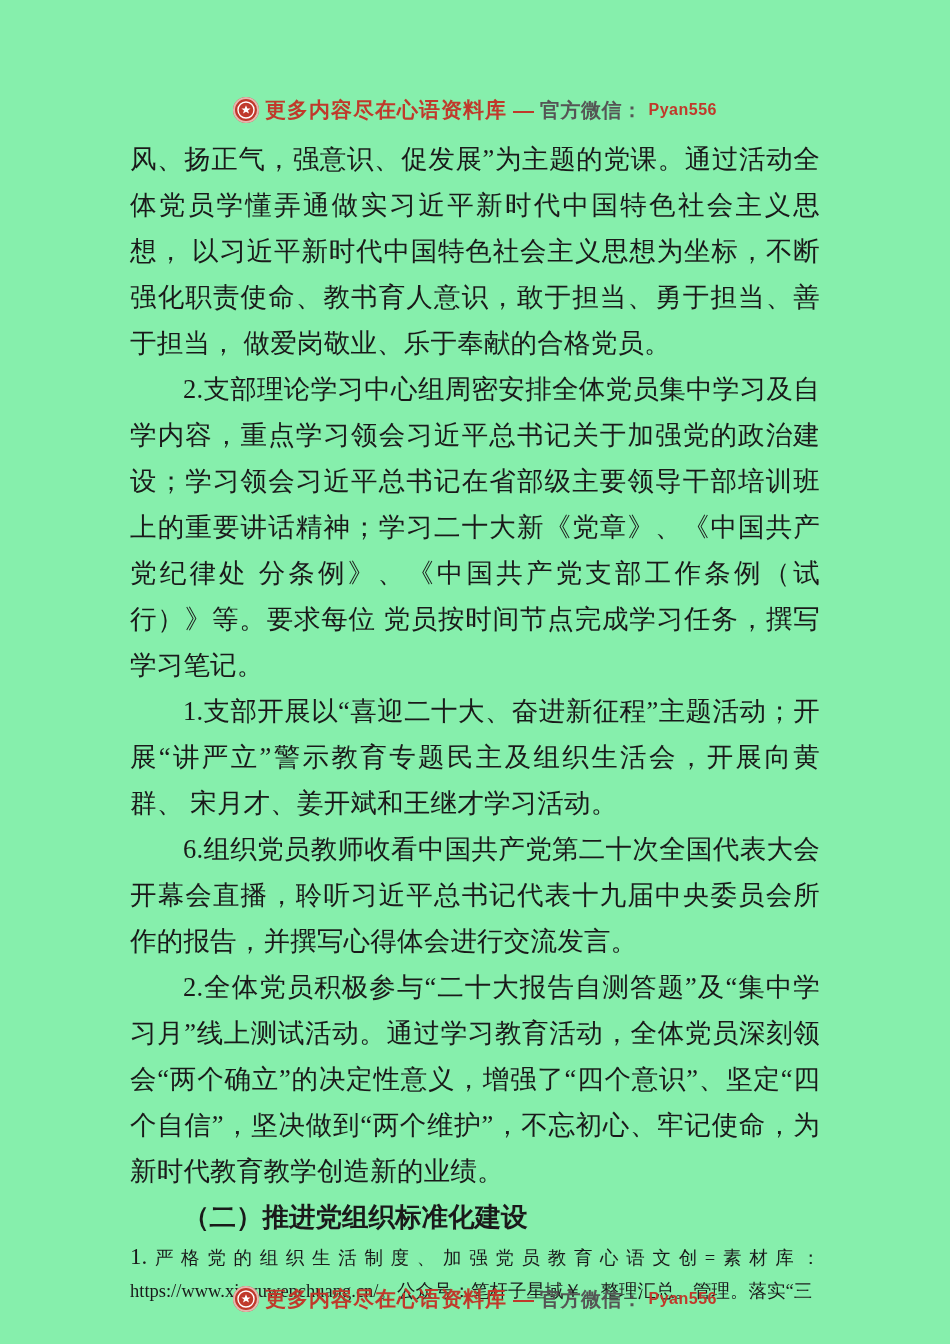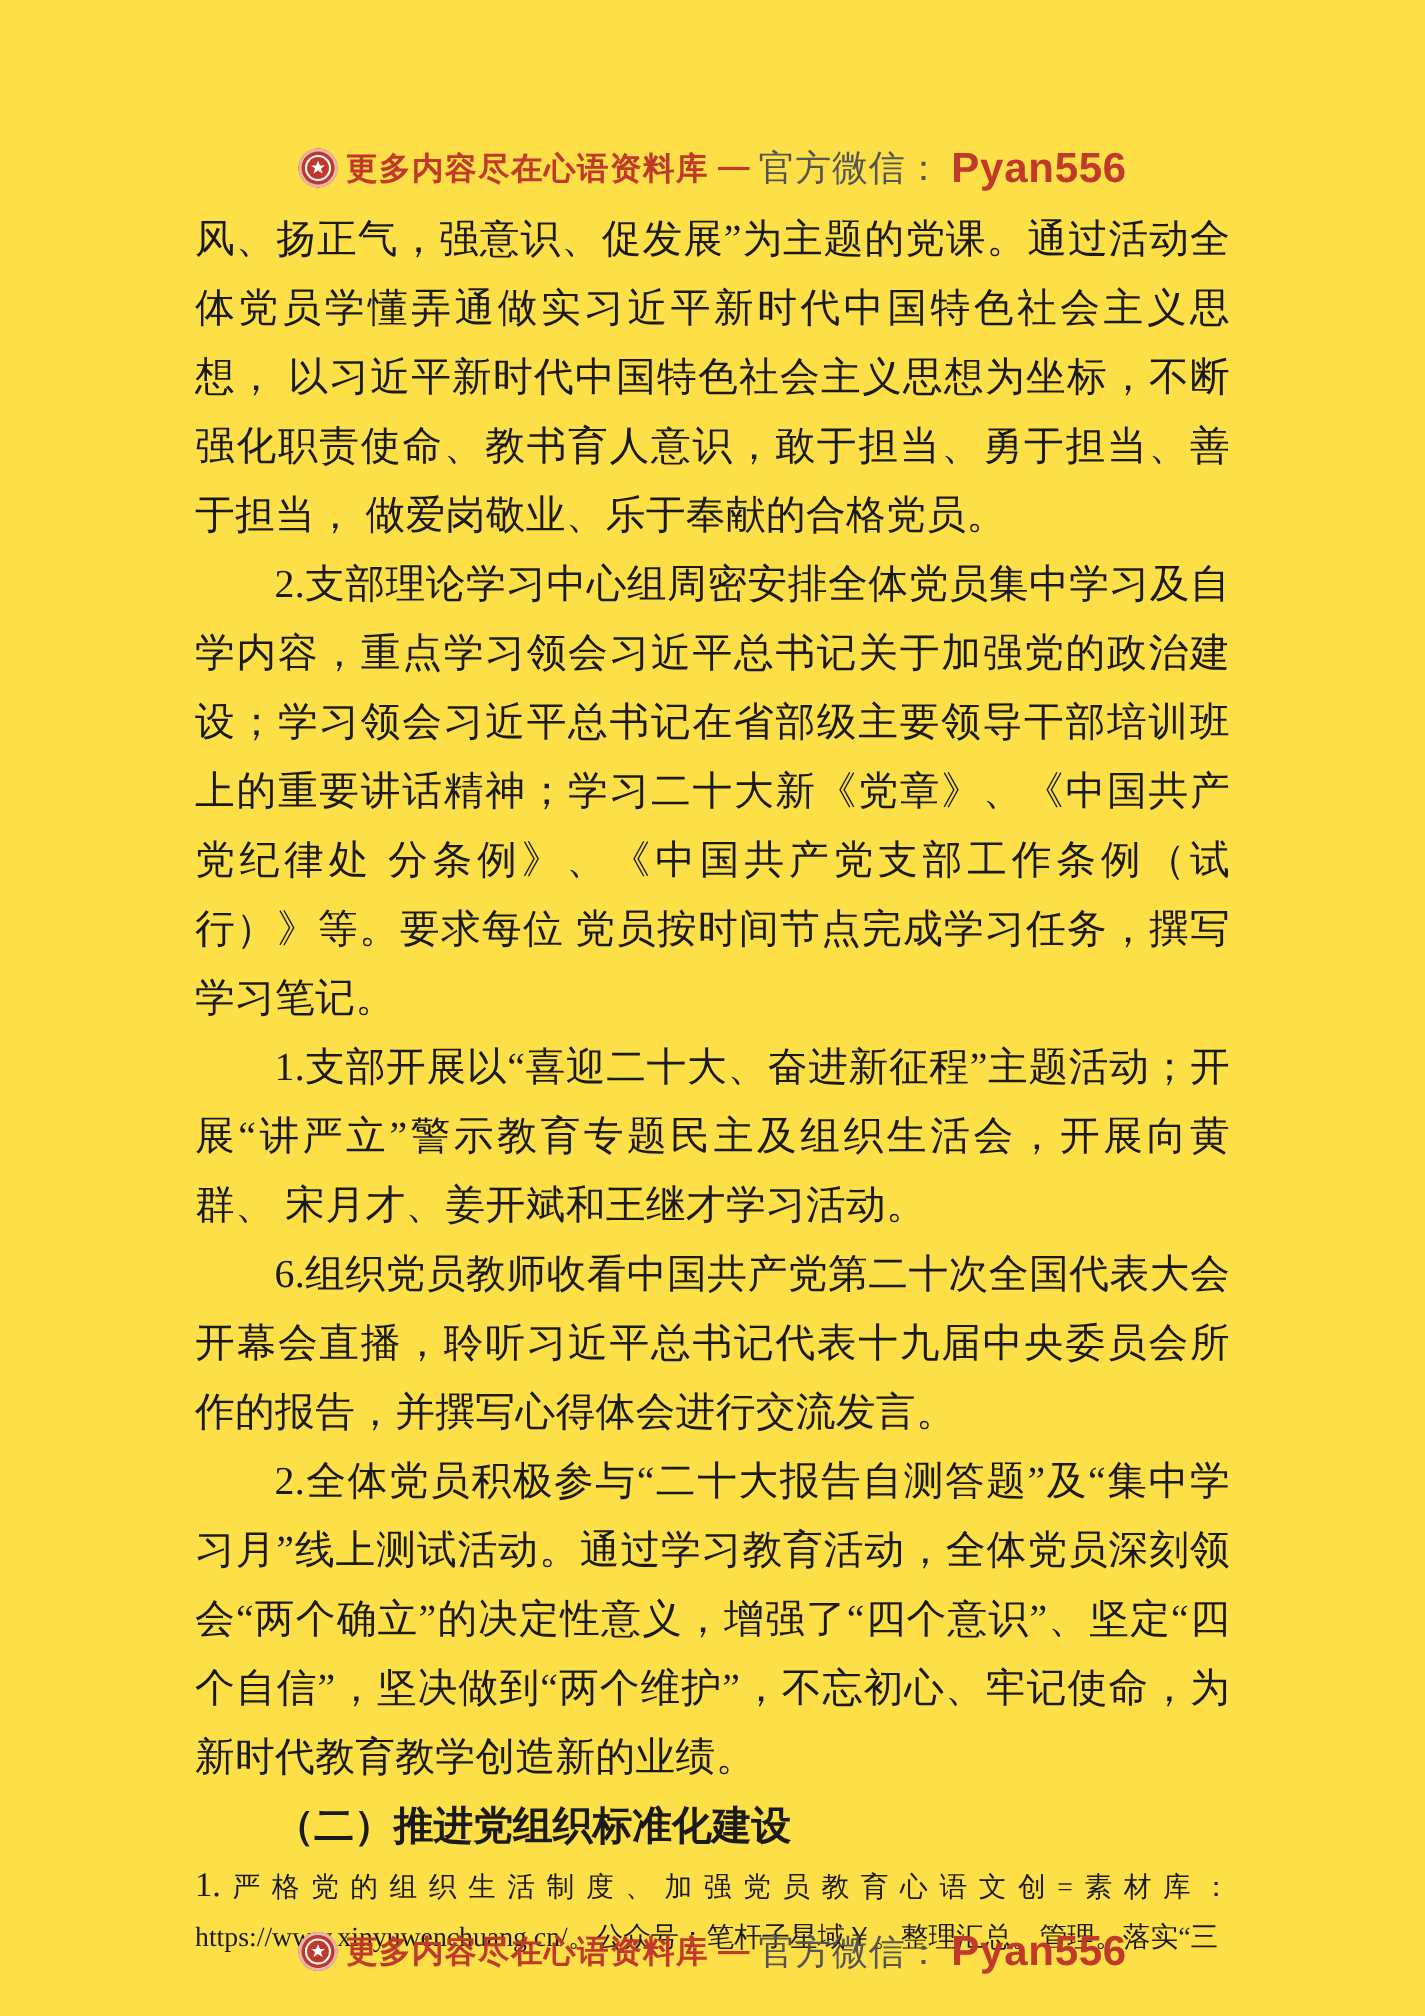--- a/index.html
+++ b/index.html
@@ -13,21 +13,21 @@
     position: relative;
     font-family: "Liberation Serif", serif;
     color: #1a1a1a;
     overflow: hidden;
   }
   .page {
     position: absolute;
     inset: 0;
     width: 950px;
     height: 1344px;
-    background: #fde047;
+    background: #86efac;
   }
 
   
   .wm {
     position: absolute;
     left: 0;
     width: 950px;
     display: flex;
     align-items: center;
     justify-content: center;
@@ -58,28 +58,28 @@
     letter-spacing: 1px;
   }
   .wm-sep {
     font-family: "Liberation Sans", sans-serif;
     font-size: 21px;
     font-weight: 700;
     color: #c0392b;
   }
   .wm-wechat {
     font-family: "Liberation Sans", sans-serif;
-    font-size: 24px;
-    font-weight: 400;
+    font-size: 20px;
+    font-weight: 700;
     color: #555555;
     letter-spacing: 0.5px;
   }
   .wm-id {
     font-family: "Liberation Sans", sans-serif;
-    font-size: 28px;
+    font-size: 16px;
     font-weight: 700;
     color: #c0392b;
     letter-spacing: 0.5px;
   }
 
   
   .doc-body {
     position: absolute;
     left: 130px;
     top: 136px;

